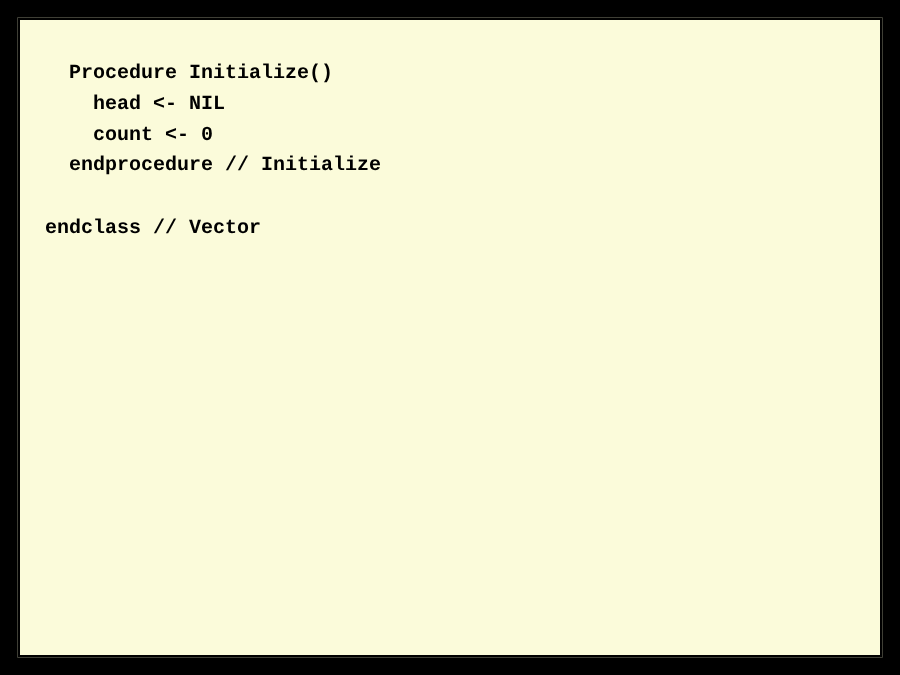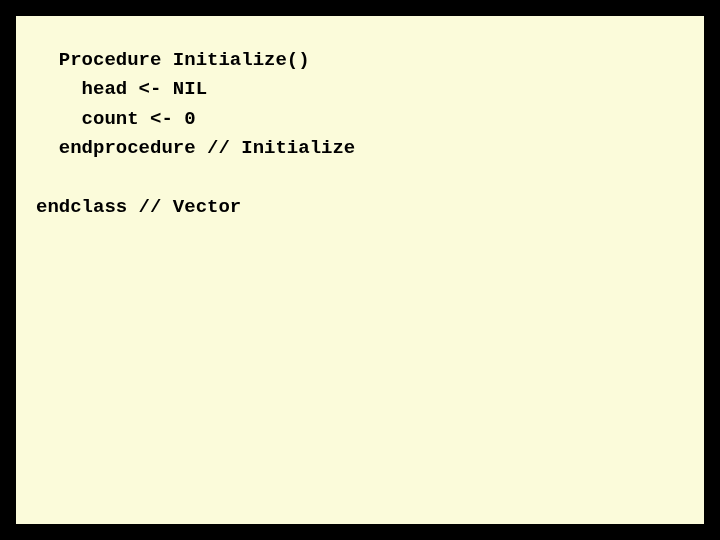--- a/index.html
+++ b/index.html
@@ -15,21 +15,21 @@
     }
     .inner-frame {
       width: 100%;
       height: 100%;
       background: #fbfbda;
       border: 2px solid #000000;
       padding: 30px 0 0 20px;
     }
     .code-block {
       font-family: "Courier New", Courier, monospace;
-      font-size: 19px;
+      font-size: 16px;
       font-weight: bold;
       color: #000000;
       line-height: 1.55;
       white-space: pre;
     }
   </style>
 </head>
 <body>
 
 <div class="inner-frame">

